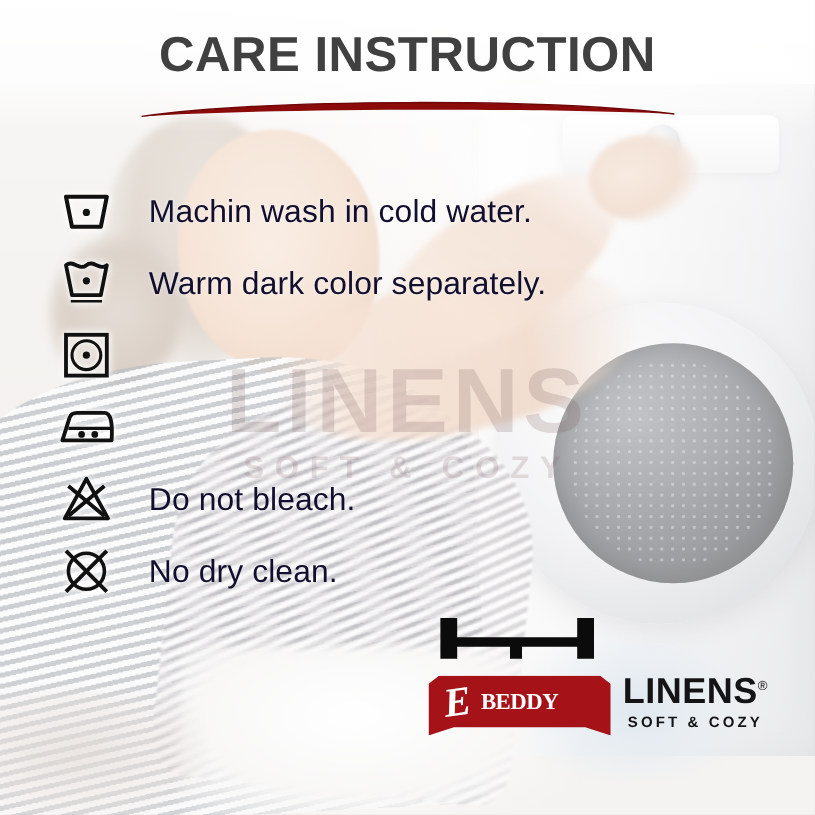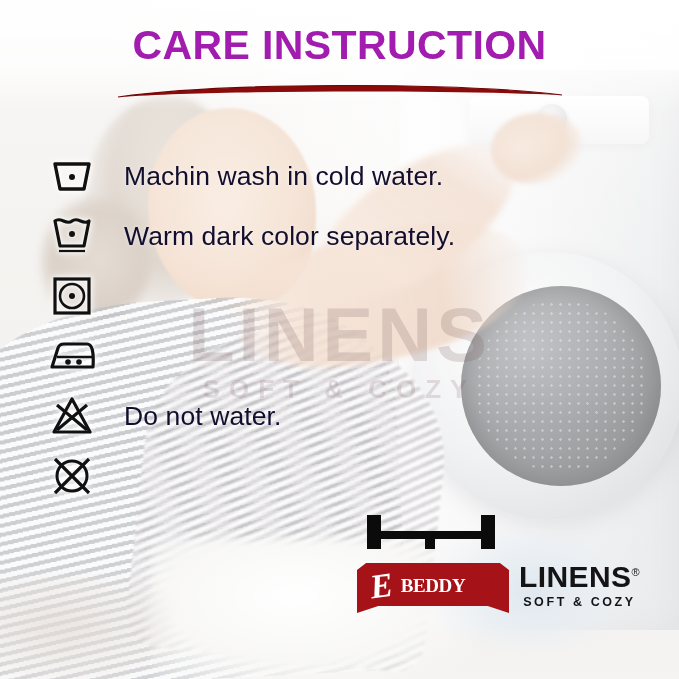--- a/index.html
+++ b/index.html
@@ -184,21 +184,21 @@
     color:rgba(120,88,92,.18);
     margin-top:4px;
   }
 
   
   .title-wrap { position:absolute; left:0; right:0; top:22px; text-align:center; }
   .title {
     font-size:41px;
     font-weight:bold;
     letter-spacing:.4px;
-    color:#a21caf;
+    color:#404040;
     font-family:"Liberation Sans", sans-serif;
   }
   .swoosh-wrap { position:relative; width:679px; height:22px; margin-top:14px; }
   .swoosh { position:absolute; left:116px; top:0; }
 
   
   .list {
     position:absolute;
     left:44px;
     top:146px;
@@ -387,31 +387,32 @@
     </div>
 
     <div class="row">
       <span class="ico">
         <svg width="42" height="40" viewBox="0 0 42 40">
           <path d="M21 3 L39 36 H3 Z" fill="none" stroke="#111" stroke-width="3.2" stroke-linejoin="round"></path>
           <line x1="6" y1="34" x2="36" y2="9" stroke="#111" stroke-width="3.2"></line>
           <line x1="36" y1="34" x2="6" y2="9" stroke="#111" stroke-width="3.2"></line>
         </svg>
       </span>
-      <span class="row-text">Do not water.</span>
+      <span class="row-text">Do not bleach.</span>
     </div>
 
     <div class="row">
       <span class="ico">
         <svg width="42" height="42" viewBox="0 0 42 42">
           <circle cx="21" cy="21" r="15" fill="none" stroke="#111" stroke-width="3"></circle>
           <line x1="4" y1="38" x2="38" y2="4" stroke="#111" stroke-width="3.2"></line>
           <line x1="4" y1="4" x2="38" y2="38" stroke="#111" stroke-width="3.2"></line>
         </svg>
       </span>
+      <span class="row-text">No dry clean.</span>
     </div>
 
   </div>
 
   <div class="logo">
     <span class="bed-icon">
       <svg width="132" height="42" viewBox="0 0 132 42">
         <path d="M2 4 H16 V20 H116 V4 H130 V38 H116 V28 H70 V38 H60 V28 H16 V38 H2 Z" fill="#0b0b0b"></path>
       </svg>
     </span>

